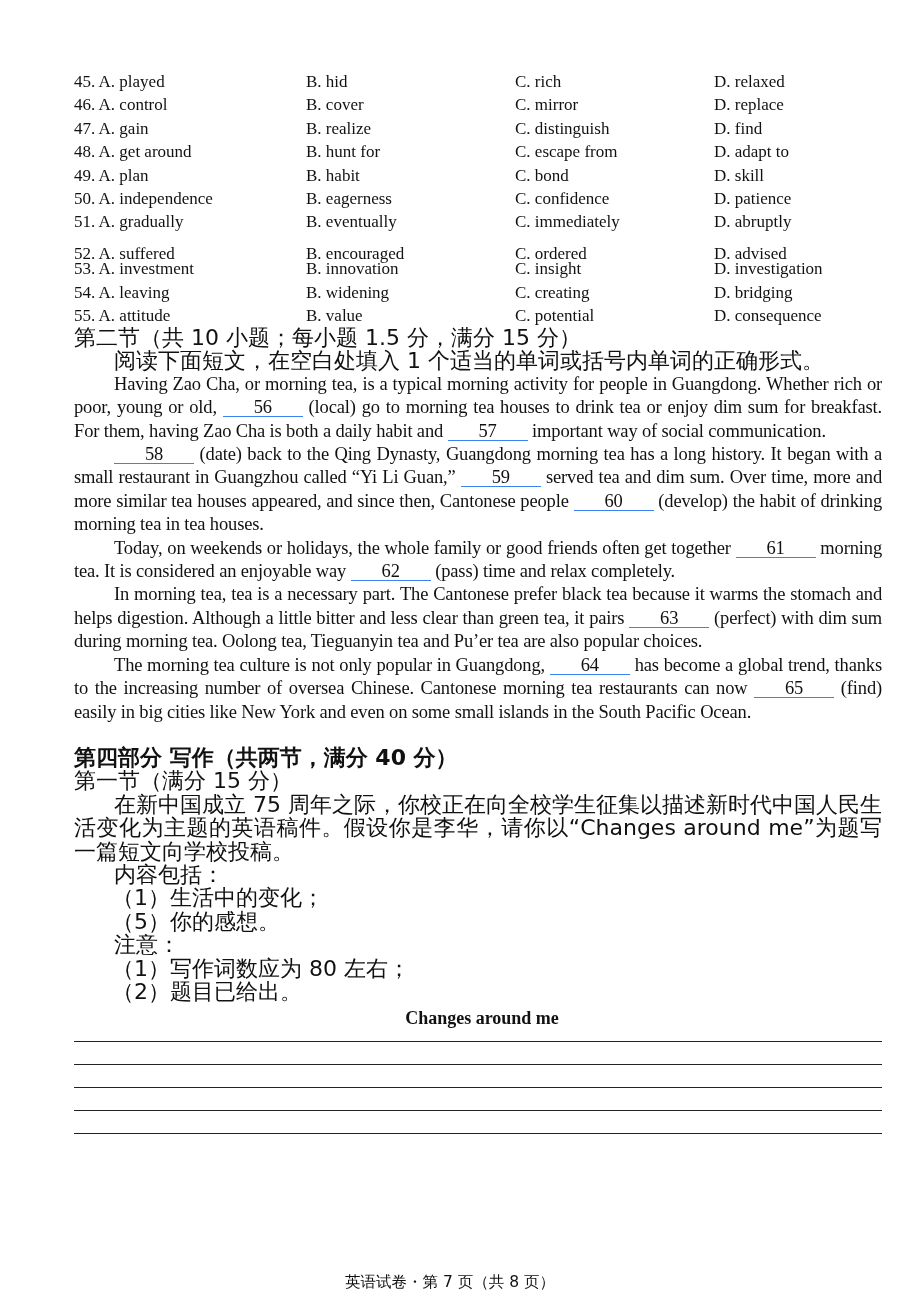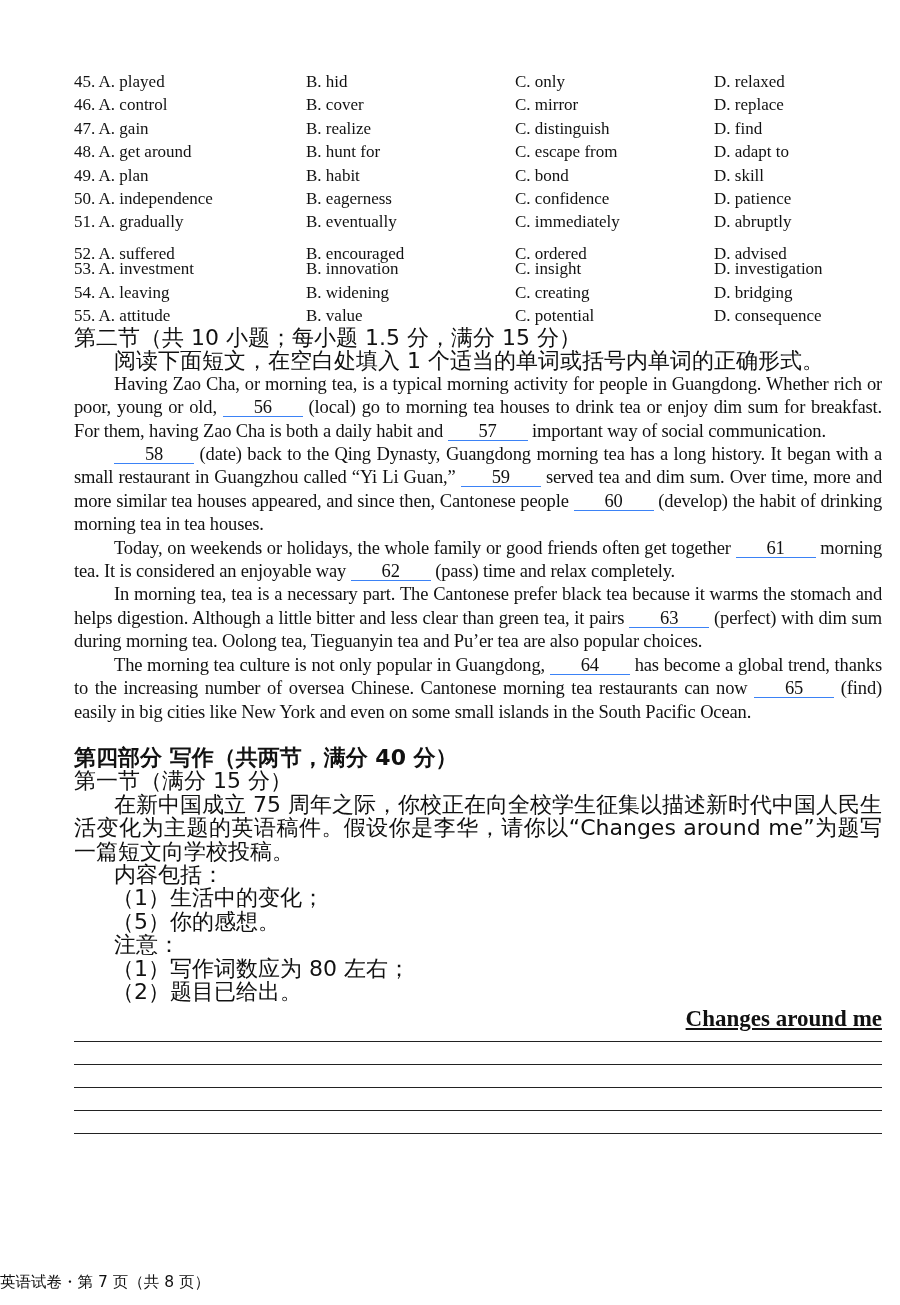--- a/index.html
+++ b/index.html
@@ -25,41 +25,41 @@
     .para {
       font-size: 18.5px; line-height: 23.4px; margin: 0;
       text-align: justify; letter-spacing: -0.15px;
     }
     .blank {
       display: inline-block; border-bottom: 1px solid #3b82f6;
       width: 80px; text-align: center; line-height: 18px; text-indent: 0;
     }
     .list-item { padding-left: 38px; }
     .subtitle {
-      text-align: right; font-weight: bold; font-size: 23px;
-      line-height: 23.4px; margin: 4px 0 0 0; padding-left: 8px; text-decoration: underline;
+      text-align: center; font-weight: bold; font-size: 18px;
+      line-height: 23.4px; margin: 4px 0 0 0; padding-left: 8px;
     }
     .lines { margin-top: 10px; }
     .rule { height: 0; border-top: 1.6px solid #222; margin-bottom: 22px; }
     .footer {
-      position: absolute; left: 0; width: 900px; top: 1272px; 
+      position: absolute; left: 0; width: 900px; top: 1272px; text-align: center;
       font-family: "DejaVu Sans", "Liberation Sans", sans-serif; font-size: 15.5px;
     }
     .gap { height: 22px; }
   </style>
 </head>
 <body>
 
 <div class="page">
 
   <div class="mc" id="mc">
       <div class="mc-row" style="top: 0px;">
         <span class="colA">45. A. played</span>
         <span class="colB">B. hid</span>
-        <span class="colC">C. only</span>
+        <span class="colC">C. rich</span>
         <span class="colD">D. relaxed</span>
       </div>
       <div class="mc-row" style="top: 23.4px;">
         <span class="colA">46. A. control</span>
         <span class="colB">B. cover</span>
         <span class="colC">C. mirror</span>
         <span class="colD">D. replace</span>
       </div>
       <div class="mc-row" style="top: 46.8px;">
         <span class="colA">47. A. gain</span>

